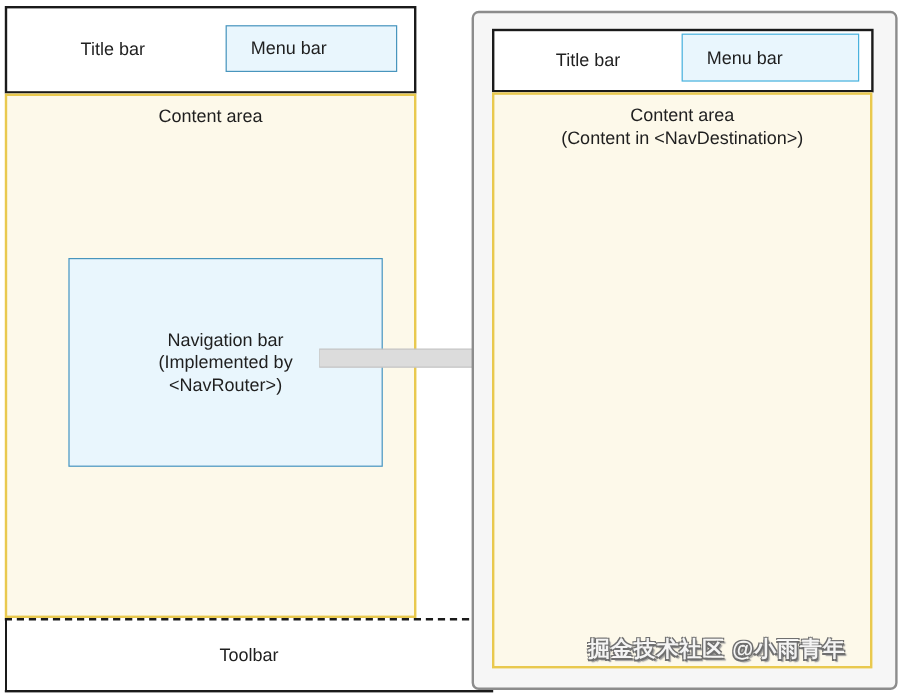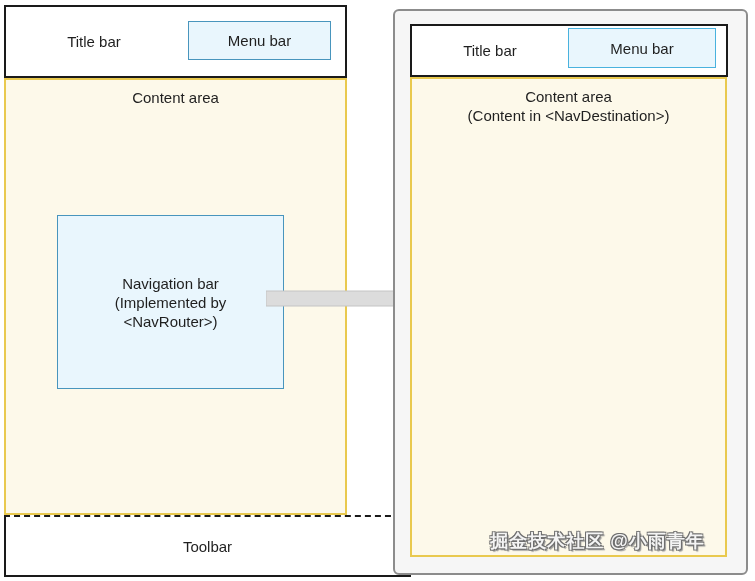--- a/index.html
+++ b/index.html
@@ -34,36 +34,36 @@
     position:absolute;left:4px;top:5px;width:343px;height:73px;
     background:#ffffff;border:2px solid var(--panel-border);
   }
   .lp-title-label{
     position:absolute;left:18px;top:0;bottom:0;width:140px;
     display:flex;align-items:center;justify-content:center;
   }
   .menu-box{
     position:absolute;
     background:var(--blue-fill);
-    display:flex;align-items:center;justify-content:center;
+    display:flex;align-items:center;justify-content:flex-start;padding-left:20px;
   }
   .lp-menubar{
     left:182px;top:14px;width:143px;height:39px;
     border:1.5px solid var(--blue-border);
   }
   .lp-content{
     position:absolute;left:4px;top:78px;width:343px;height:437px;
     background:var(--content-fill);
     border:2px solid var(--content-border);
   }
   .lp-content-label{
     margin-top:8px;text-align:center;
   }
   .nav-box{
-    position:absolute;left:51px;top:135px;width:227px;height:174px;
+    position:absolute;left:51px;top:135px;width:262px;height:174px;
     background:var(--blue-fill);
     border:1.5px solid var(--blue-border);
     display:flex;align-items:center;justify-content:center;
     text-align:center;white-space:pre-line;
   }
   .lp-toolbar{
     position:absolute;left:4px;top:515px;width:407px;height:62px;
     background:#ffffff;
     border:2px solid var(--panel-border);
     border-top:2px dashed var(--panel-border);

